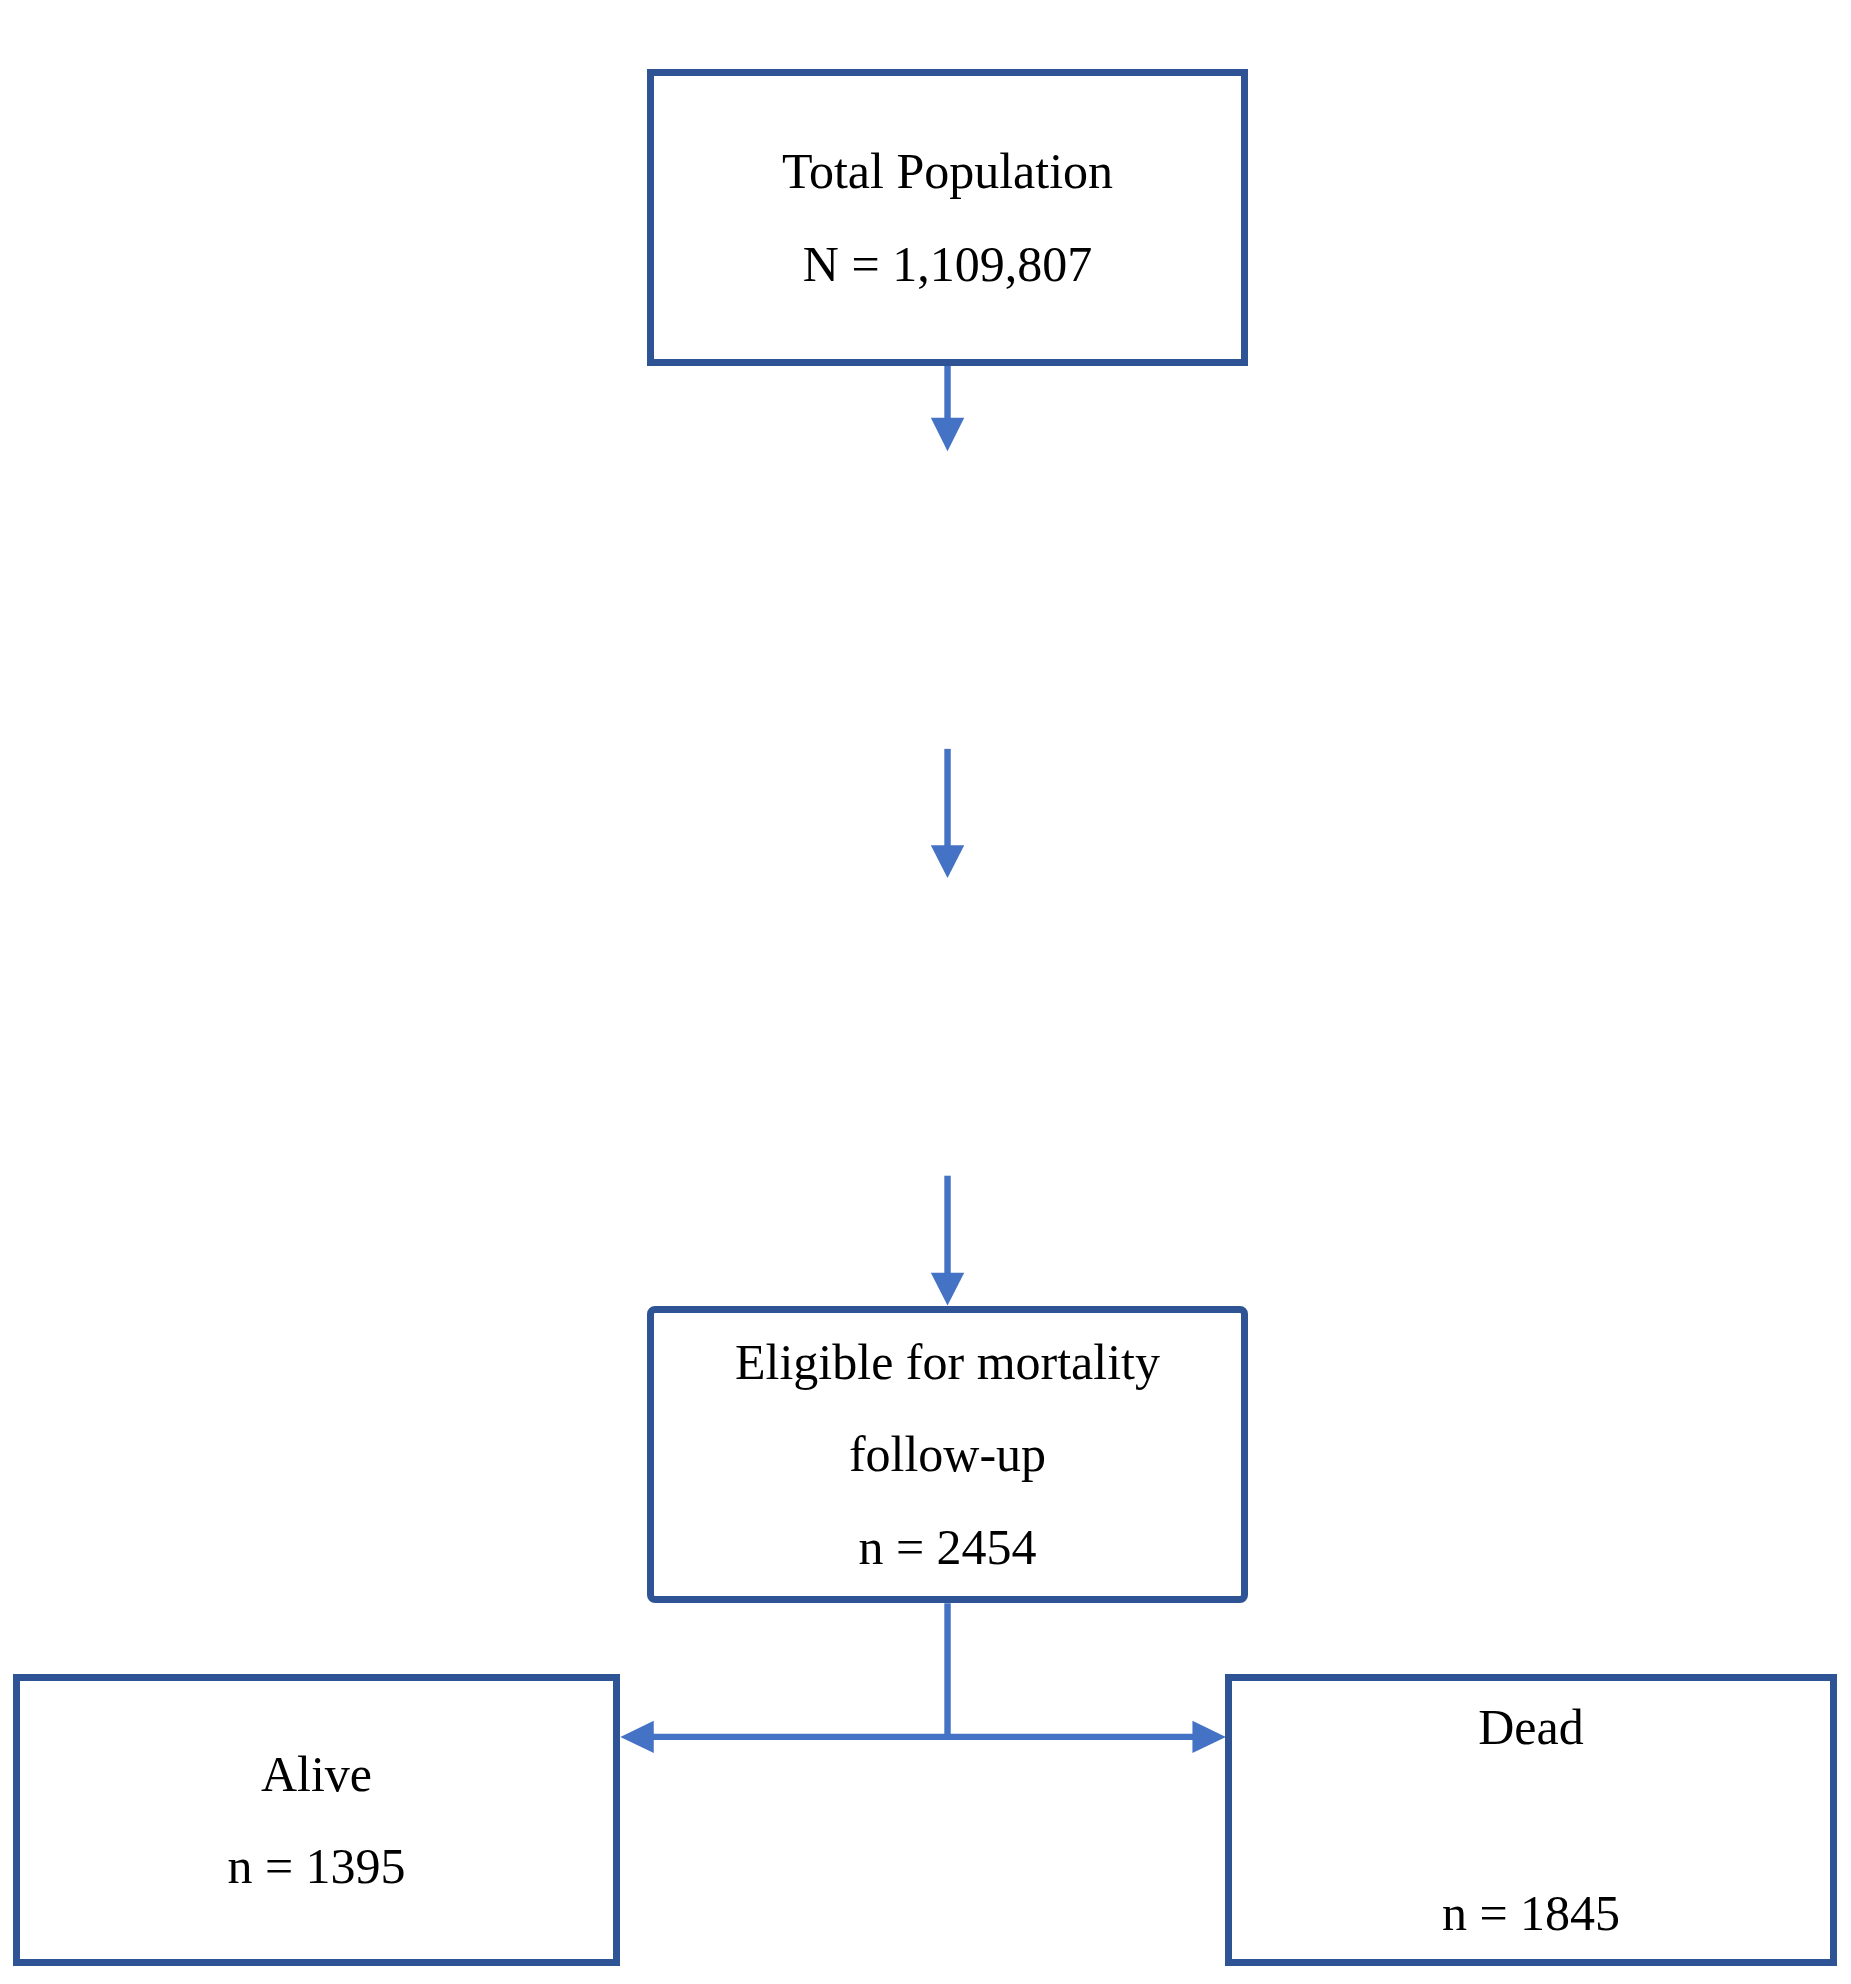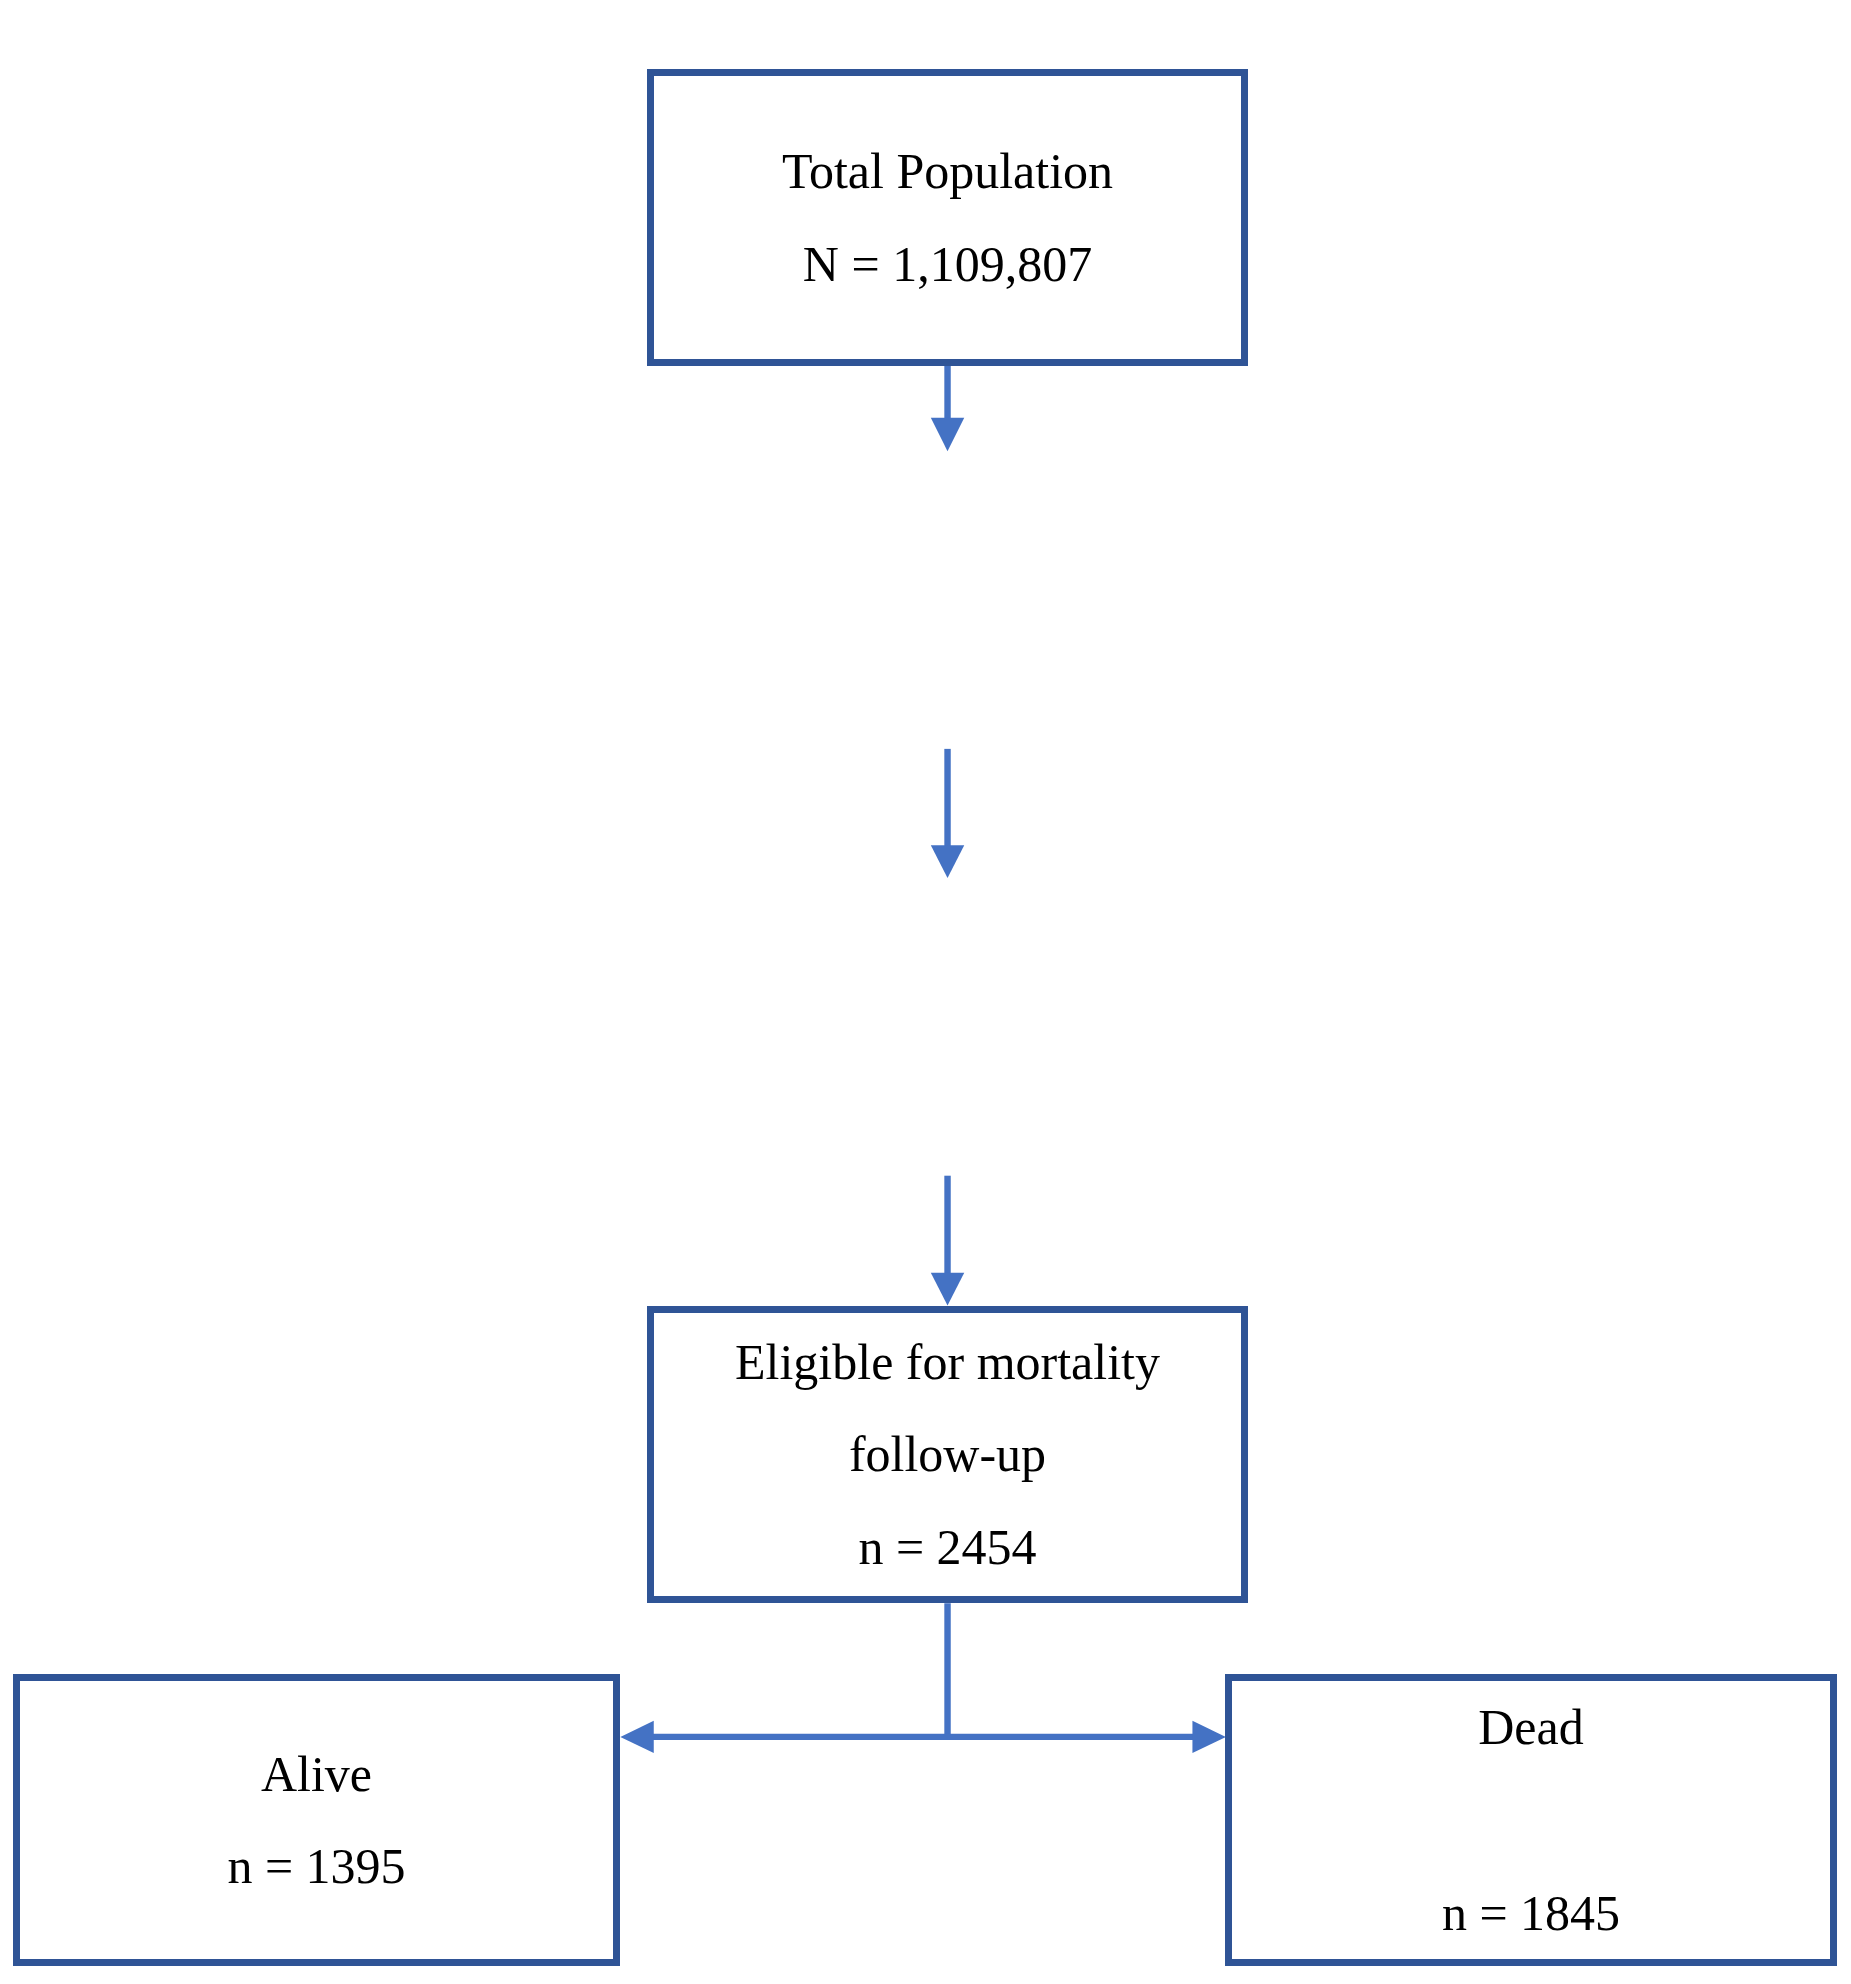--- a/index.html
+++ b/index.html
@@ -28,21 +28,21 @@
     font-size: 50px;
     line-height: 1.85;
   }
   .node-line {
     white-space: nowrap;
   }
   
   #node-total    { left: 647px; top: 24.4px;   width: 601px; height: 297px; margin-top: 45px; }
   #node-older    { left: 647px; top: 452px;  width: 601px; height: 297px; }
   #node-fall     { left: 647px; top: 879px; width: 601px; height: 297px; }
-  #node-eligible { left: 647px; top: 1306px; width: 601px; height: 297px; }
+  #node-eligible { left: 647px; top: 1306px; width: 601px; height: 297px; border-radius: 8px; }
   
   #node-alive    { left: 13px;   top: 1674px; width: 607px; height: 292px; }
   #node-dead     { left: 1225px; top: 1674px; width: 612px; height: 292px; justify-content: space-between; }
 
   .connectors {
     position: absolute;
     left: 0;
     top: 0;
     width: 1852px;
     height: 1985px;

